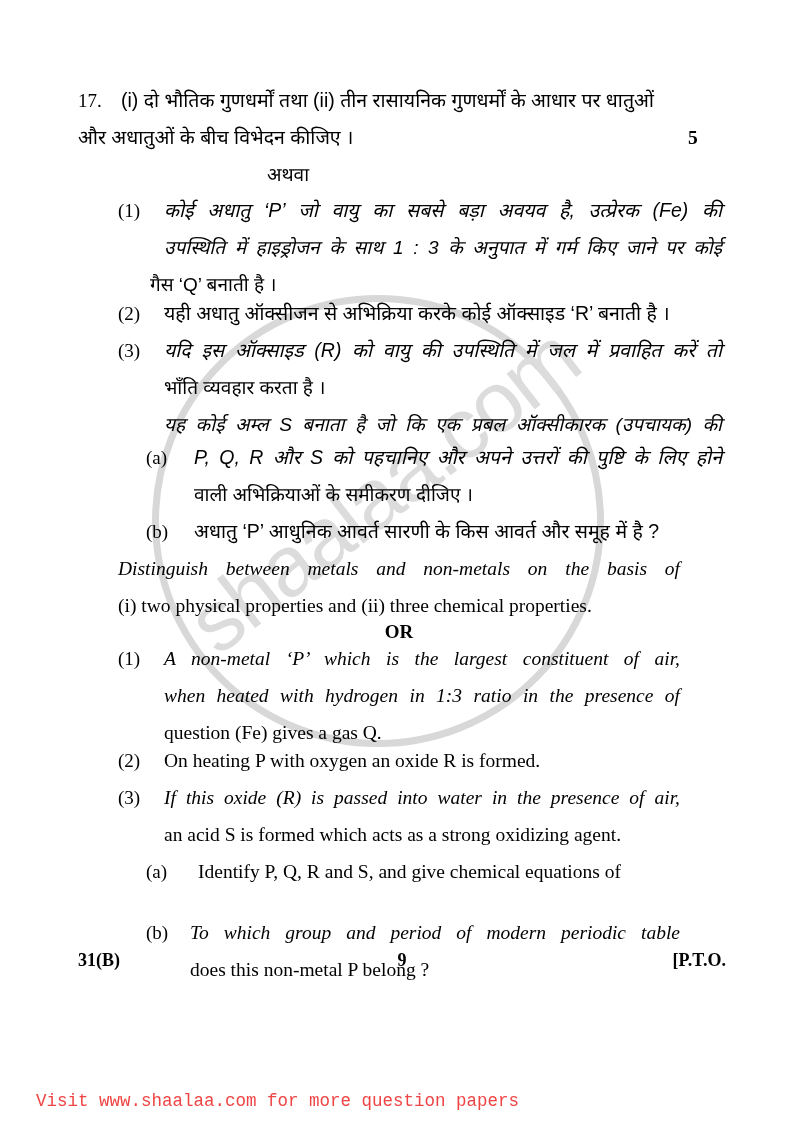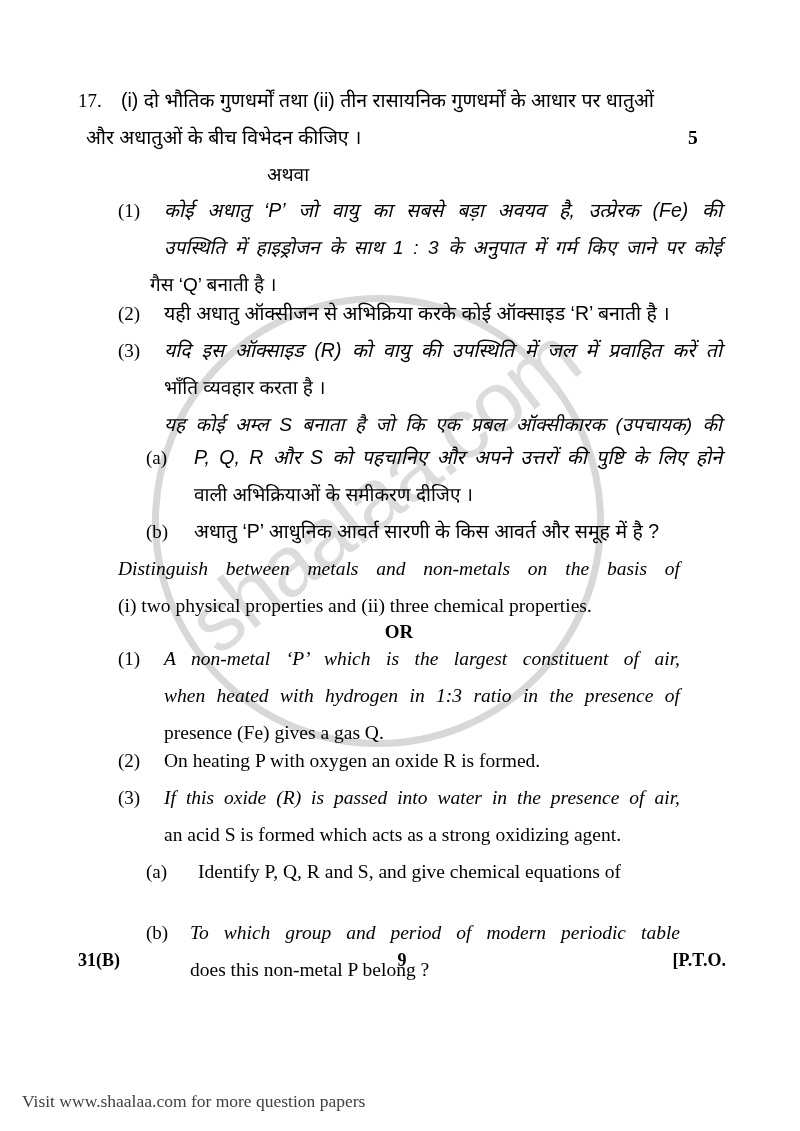--- a/index.html
+++ b/index.html
@@ -69,21 +69,20 @@
   .line {
     position: relative;
     font-size: 19.5px;
     line-height: 37px;
     white-space: nowrap;
   }
 
   .dev {
     font-family: "Liberation Sans", "DejaVu Sans", sans-serif;
     font-size: 19px;
-    margin-left: 8px;
   }
 
   
   .row {
     position: relative;
     display: block;
   }
   .marker {
     position: absolute;
     left: 0;
@@ -115,25 +114,25 @@
     font-weight: bold;
     font-size: 18px;
     z-index: 2;
   }
   #footer .f-left   { position: absolute; left: 0;   top: 0; }
   #footer .f-center { position: absolute; left: 0;   top: 0; width: 100%; text-align: center; }
   #footer .f-right  { position: absolute; right: 0;  top: 0; }
 
   #sitebar {
     position: absolute;
-    left: 22px;
+    left: 36px;
     top: 1091px;
-    font-family: Liberation Serif, serif;
+    font-family: Liberation Mono, monospace;
     font-size: 17.5px;
-    color: #404040;
+    color: #ef4444;
     z-index: 3;
   }
 </style>
 </head>
 <body>
 
 <div id="watermark">
   <div class="wm-circle"></div>
   <div class="wm-text">shaalaa.com</div>
 </div>
@@ -204,21 +203,21 @@
     <div class="line justify-all" style="white-space:normal; width:562px;">Distinguish between metals and non-metals on the basis of</div>
     <div class="line">(i) two physical properties and (ii) three chemical properties.</div>
   </div>
 
   <div class="qblock" style="top:640px; left:118px; width:562px;">
     <div class="row" style="height:37px;">
       <span class="marker">(1)</span>
       <span class="body-txt justify-all" style="margin-left:46px; white-space:normal; width:516px;">A non-metal ‘P’ which is the largest constituent of air,</span>
     </div>
     <div class="line justify-all" style="margin-left:46px; white-space:normal; width:516px;">when heated with hydrogen in 1:3 ratio in the presence of</div>
-    <div class="line" style="margin-left:46px;">presence (Fe) gives a gas Q.</div>
+    <div class="line" style="margin-left:46px;">question (Fe) gives a gas Q.</div>
   </div>
 
   <div class="qblock" style="top:742px; left:118px; width:562px;">
     <div class="row" style="height:37px;">
       <span class="marker">(2)</span>
       <span class="body-txt" style="margin-left:46px;">On heating P with oxygen an oxide R is formed.</span>
     </div>
   </div>
 
   <div class="qblock" style="top:779px; left:118px; width:562px;">

